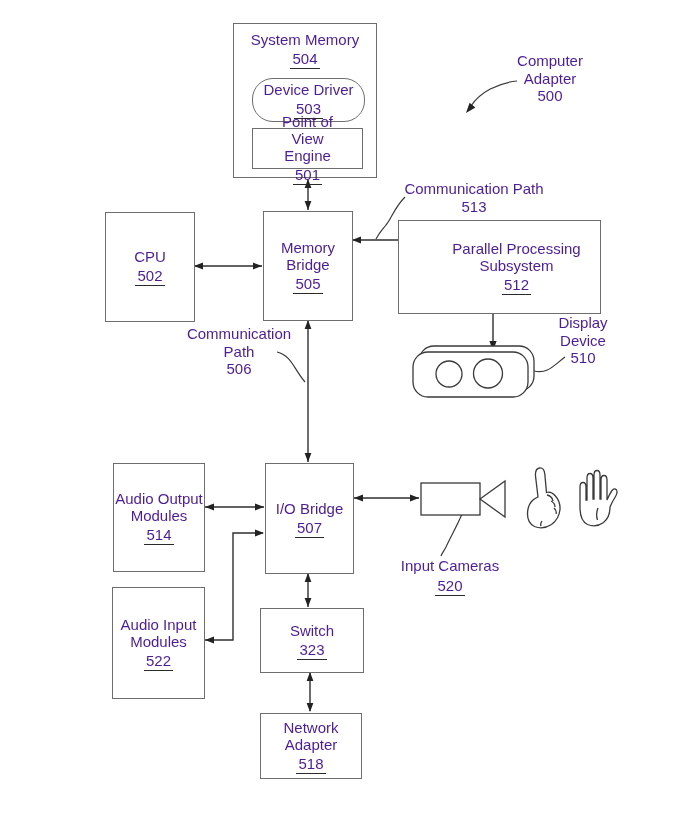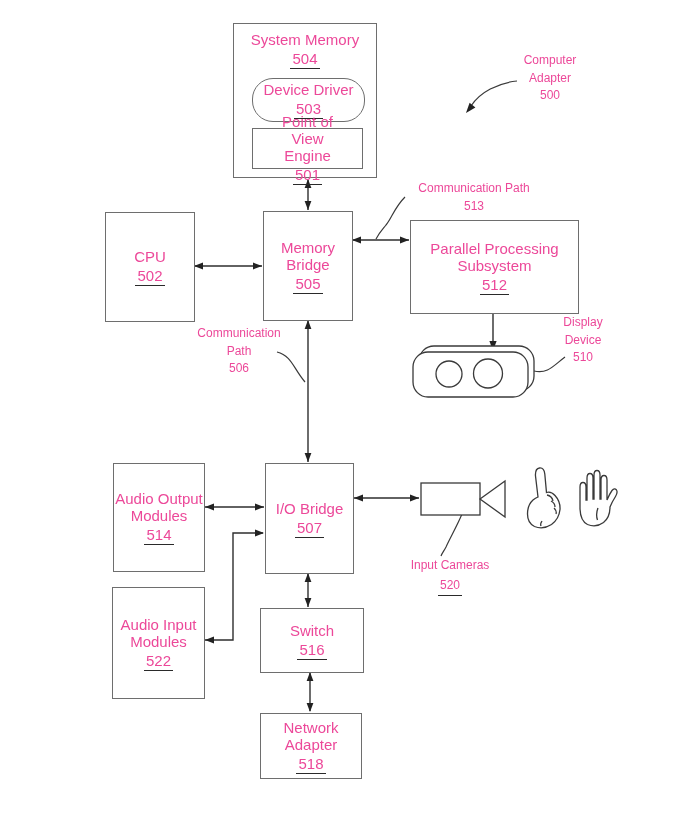--- a/index.html
+++ b/index.html
@@ -1,36 +1,36 @@
 <!DOCTYPE html>
 <html><head>
 <meta charset="utf-8">
 <style>
   html,body{margin:0;padding:0;background:#ffffff;}
   .figure{
     position:relative;width:698px;height:832px;background:#ffffff;
-    font-family:"Liberation Sans", sans-serif;color:#ec4899;overflow:hidden;
+    font-family:"Liberation Sans", sans-serif;color:#4c1d95;overflow:hidden;
   }
   .layer{position:absolute;left:0;top:0;width:698px;height:832px;}
   .box{
     position:absolute;border:1px solid #6e6e6e;background:#ffffff;
     display:flex;flex-direction:column;align-items:center;justify-content:center;
     text-align:center;font-size:15px;line-height:17px;
   }
   .box .lbl{display:block;}
   .num{display:inline-block;border-bottom:1.5px solid #2a2a2a;padding:0 2px 1px;margin-top:2px;}
-  .annot{position:absolute;text-align:center;font-size:12px;line-height:17.5px;}
+  .annot{position:absolute;text-align:center;font-size:15px;line-height:17.5px;}
   .annot div{white-space:nowrap;}
   
   .b-sysmem{left:233px;top:23px;width:144px;height:155px;justify-content:flex-start;padding-top:7px;box-sizing:border-box;}
   .b-dd{left:252px;top:78px;width:111px;height:42px;border-radius:21px;}
   .b-pov{left:252px;top:128px;width:111px;height:41px;padding:0 20px;box-sizing:border-box;}
   .b-cpu{left:105px;top:212px;width:88px;height:108px;}
   .b-mb{left:263px;top:211px;width:88px;height:108px;}
-  .b-pps{left:410px;top:220px;width:167px;height:92px;}
+  .b-pps{left:398px;top:220px;width:167px;height:92px;padding-left:34px;}
   .b-io{left:265px;top:463px;width:87px;height:109px;}
   .b-ao{left:113px;top:463px;width:90px;height:107px;}
   .b-ai{left:112px;top:587px;width:91px;height:110px;}
   .b-sw{left:260px;top:608px;width:102px;height:63px;}
   .b-na{left:260px;top:713px;width:100px;height:64px;}
   
   .l-cs{left:500px;top:52px;width:100px;}
   .l-513{left:396px;top:180px;width:156px;}
   .l-506{left:183px;top:325px;width:112px;}
   .l-510{left:549px;top:314px;width:68px;}
@@ -176,21 +176,21 @@
   <div class="box b-ao">
     <span class="lbl">Audio Output Modules</span>
     <span class="num">514</span>
   </div>
   <div class="box b-ai">
     <span class="lbl">Audio Input Modules</span>
     <span class="num">522</span>
   </div>
   <div class="box b-sw">
     <span class="lbl">Switch</span>
-    <span class="num">516</span>
+    <span class="num">323</span>
   </div>
   <div class="box b-na">
     <span class="lbl">Network Adapter</span>
     <span class="num">518</span>
   </div>
 
   <div class="annot l-cs">
     <div>Computer</div>
     <div>Adapter</div>
     <div>500</div>

